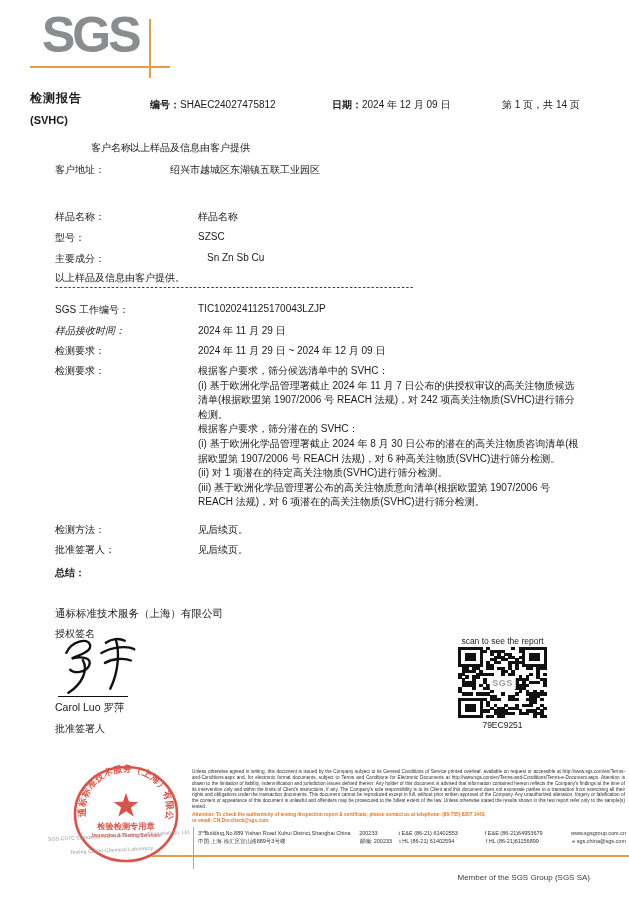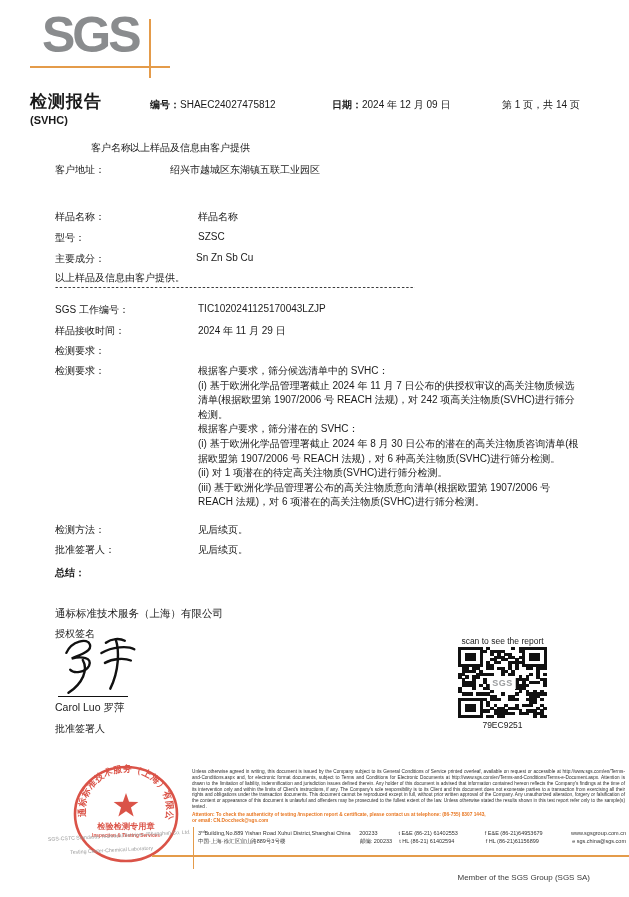--- a/index.html
+++ b/index.html
@@ -10,21 +10,21 @@
     font-family:"Liberation Sans","DejaVu Sans",sans-serif;
     color:#1a1a1a;
   }
   .abs { position:absolute; }
   .logo-text {
     font-size:50px; font-weight:800; letter-spacing:-3px;
     color:#8a8c8e; line-height:1;
   }
   .accent-h { height:1.5px; background:#e49b4a; }
   .accent-v { width:1.5px; background:#e49b4a; }
-  .report-title { font-size:17px; font-weight:bold; letter-spacing:1px; }
+  .report-title { font-size:12px; font-weight:bold; letter-spacing:1px; }
   .report-subtitle { font-size:11px; font-weight:bold; }
   .hdr-line { font-size:10px; }
   .hdr-line b { font-weight:bold; }
   .row-label { font-size:10px; white-space:nowrap; }
   .row-value { font-size:10px; white-space:nowrap; }
   .para { font-size:10px; line-height:14.6px; white-space:pre-line; }
   .note { font-size:10px; }
   .dashes { font-size:10px; letter-spacing:1px; width:360px; overflow:hidden; white-space:nowrap; color:#222; }
   .bold { font-weight:bold; }
   .sig-company { font-size:10.5px; }
@@ -75,29 +75,30 @@
   <div class="abs row-label" style="left:55px; top:141px;margin-left:36px;">客户名称：</div>
   <div class="abs row-value" style="left:130px; top:141px;">以上样品及信息由客户提供</div>
   <div class="abs row-label" style="left:55px; top:163px;">客户地址：</div>
   <div class="abs row-value" style="left:130px; top:163px;margin-left:40px;">绍兴市越城区东湖镇五联工业园区</div>
 
   <div class="abs row-label" style="left:55px; top:210px;">样品名称：</div>
   <div class="abs row-value" style="left:198px; top:210px;">样品名称</div>
   <div class="abs row-label" style="left:55px; top:231px;">型号：</div>
   <div class="abs row-value" style="left:198px; top:231px;">SZSC</div>
   <div class="abs row-label" style="left:55px; top:252px;">主要成分：</div>
-  <div class="abs row-value" style="left:196px; top:252px;">Sn Zn Sb Cu</div>
+  <div class="abs row-value" style="left:207px; top:252px;">Sn Zn Sb Cu</div>
   <div class="abs note" style="left:55px; top:271px;">以上样品及信息由客户提供。</div>
   <div class="abs dashes" style="left:55px; top:281px;">--------------------------------------------------------------------------------------------------------</div>
 
   <div class="abs row-label" style="left:55px; top:303px;">SGS 工作编号：</div>
   <div class="abs row-value" style="left:198px; top:303px;">TIC1020241125170043LZJP</div>
-  <div class="abs row-label" style="left:55px; top:324px;">样品接收时间：</div>
+  <div class="abs row-label" style="left:55px; top:324px;font-style:italic;">样品接收时间：</div>
   <div class="abs row-value" style="left:198px; top:324px;">2024 年 11 月 29 日</div>
   <div class="abs row-label" style="left:55px; top:344px;">检测要求：</div>
+  <div class="abs row-value" style="left:198px; top:344px;">2024 年 11 月 29 日 ~ 2024 年 12 月 09 日</div>
   <div class="abs row-label" style="left:55px; top:364px;">检测要求：</div>
   <div class="abs para" style="left:198px; top:364px; width:382px;">根据客户要求，筛分候选清单中的 SVHC：
 (i) 基于欧洲化学品管理署截止 2024 年 11 月 7 日公布的供授权审议的高关注物质候选清单(根据欧盟第 1907/2006 号 REACH 法规)，对 242 项高关注物质(SVHC)进行筛分检测。
 根据客户要求，筛分潜在的 SVHC：
 (i) 基于欧洲化学品管理署截止 2024 年 8 月 30 日公布的潜在的高关注物质咨询清单(根据欧盟第 1907/2006 号 REACH 法规)，对 6 种高关注物质(SVHC)进行筛分检测。
 (ii) 对 1 项潜在的待定高关注物质(SVHC)进行筛分检测。
 (iii) 基于欧洲化学品管理署公布的高关注物质意向清单(根据欧盟第 1907/2006 号 REACH 法规)，对 6 项潜在的高关注物质(SVHC)进行筛分检测。</div>
   <div class="abs row-label" style="left:55px; top:523px;">检测方法：</div>
   <div class="abs row-value" style="left:198px; top:523px;">见后续页。</div>
   <div class="abs row-label" style="left:55px; top:543px;">批准签署人：</div>

